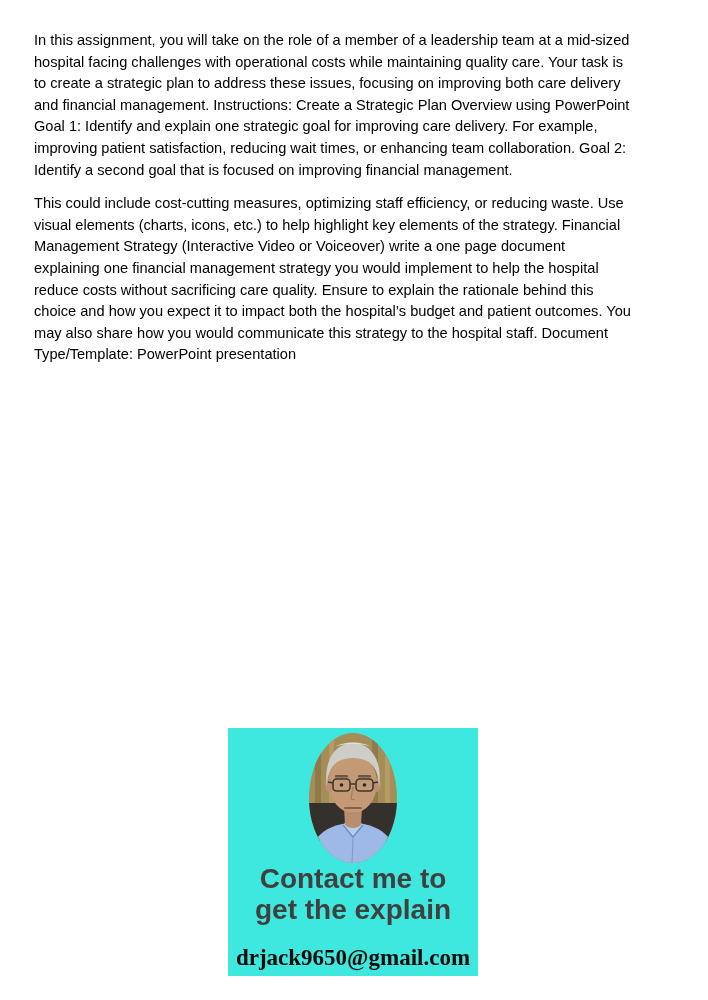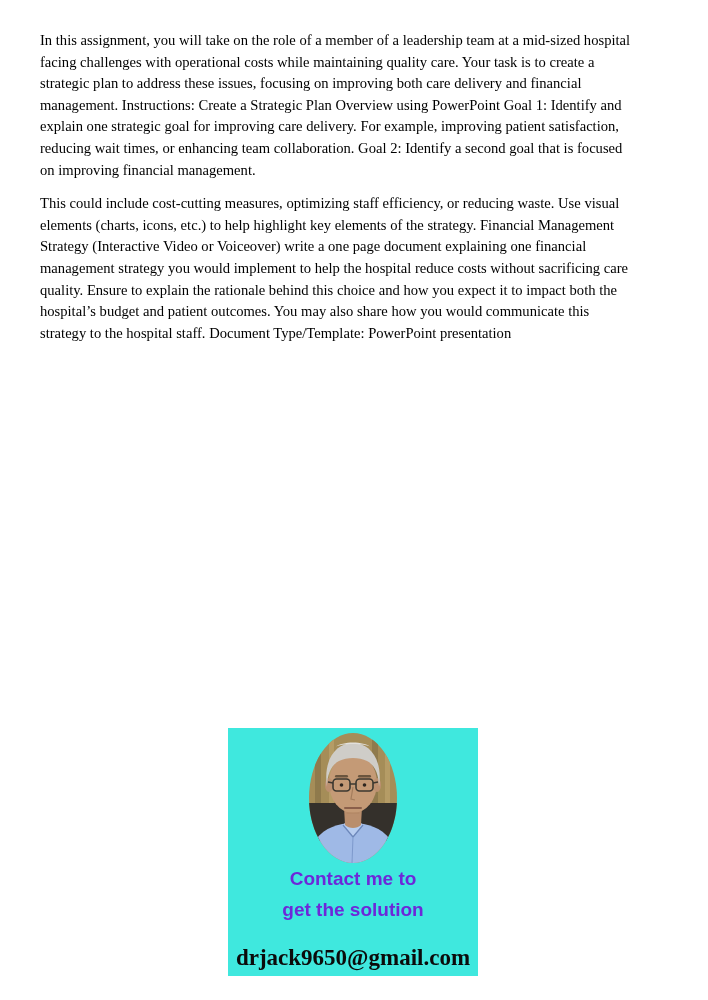--- a/index.html
+++ b/index.html
@@ -9,24 +9,24 @@
   }
   .page {
     position: relative;
     width: 708px;
     height: 1000px;
     background: #ffffff;
     overflow: hidden;
   }
   .doc-text {
     position: absolute;
-    left: 40px;
+    left: 34px;
     top: 30px;
     width: 599px;
-    font-family: Liberation Serif, serif;
+    font-family: Liberation Sans, sans-serif;
     font-size: 14.6px;
     line-height: 21.6px;
     color: #000000;
   }
   .doc-text p {
     margin: 0;
   }
   .doc-text p + p {
     margin-top: 12px;
   }
@@ -44,23 +44,23 @@
   }
   .photo {
     margin-top: 5px;
     width: 88px;
     height: 130px;
     line-height: 0;
   }
   .card-line {
     font-family: "Liberation Sans", sans-serif;
     font-weight: 700;
-    font-size: 19px;
+    font-size: 28px;
     line-height: 31px;
-    color: #6d28d9;
+    color: #404040;
     white-space: nowrap;
   }
   .card-email {
     margin-top: 18px;
     font-family: "Liberation Serif", serif;
     font-weight: 700;
     font-size: 23px;
     line-height: 30px;
     color: #0b0b0b;
     white-space: nowrap;
@@ -121,17 +121,17 @@
           <circle cx="55.5" cy="52" r="1.8" fill="#2e2620"></circle>
 
           <path d="M44,54 L42,66 L46,67" stroke="#a37c5c" stroke-width="1.2" fill="none"></path>
 
           <path d="M36,75 L52,75" stroke="#8a5f4a" stroke-width="2" stroke-linecap="round" fill="none"></path>
           <path d="M38,80 L50,80" stroke="#b08463" stroke-width="1" stroke-linecap="round" fill="none"></path>
         </g>
       </svg>
     </div>
     <div class="card-line">Contact me to</div>
-    <div class="card-line">get the solution</div>
+    <div class="card-line">get the explain</div>
     <div class="card-email">drjack9650@gmail.com</div>
   </div>
 
 </div>
 
 </body></html>

